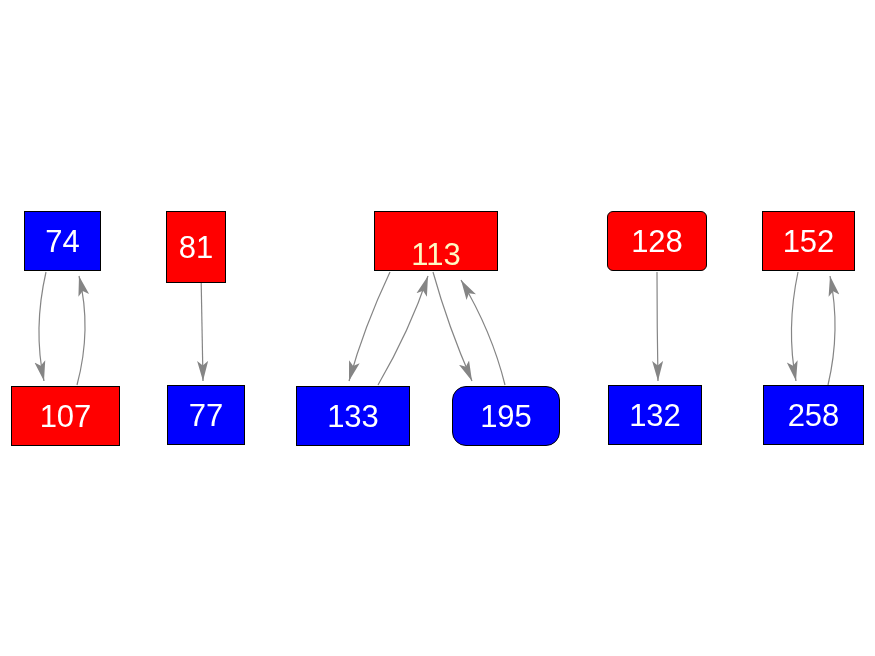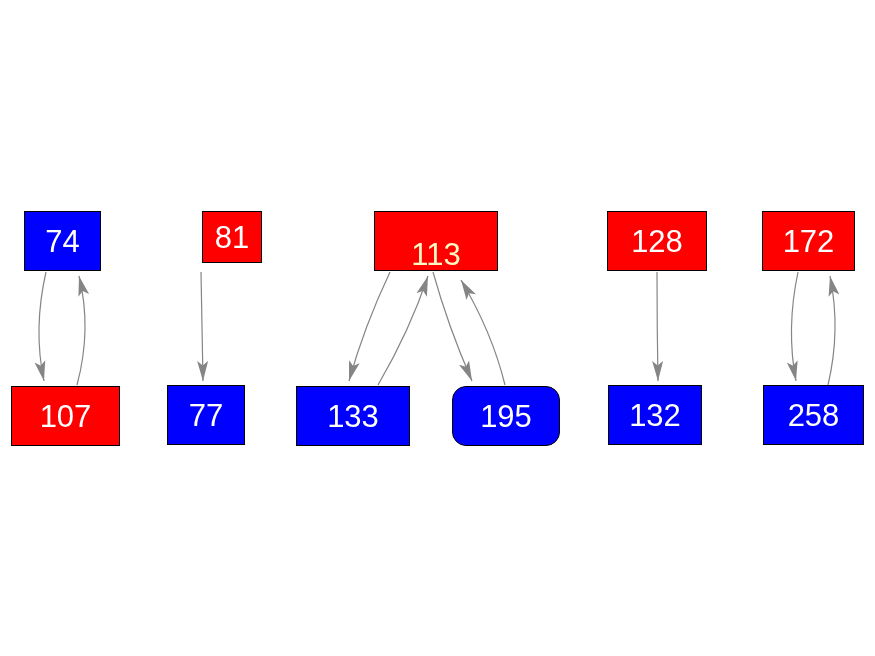--- a/index.html
+++ b/index.html
@@ -54,31 +54,31 @@
         <path d="M505,385 Q492,332 461,280" fill="none" stroke="#858585" stroke-width="1.2" marker-end="url(#arrowhead)"></path>
         <path d="M657,272 Q657,327 658,381" fill="none" stroke="#858585" stroke-width="1.2" marker-end="url(#arrowhead)"></path>
         <path d="M798,272 Q786,329 796,381" fill="none" stroke="#858585" stroke-width="1.2" marker-end="url(#arrowhead)"></path>
         <path d="M828,385 Q841,330 830,276" fill="none" stroke="#858585" stroke-width="1.2" marker-end="url(#arrowhead)"></path>
       </g>
   </svg>
   <div id="nodes">
       <div class="node" style="left: 24px; top: 211px; width: 77px; height: 60px; background: rgb(0, 0, 255); border-color: rgb(0, 0, 0); color: rgb(255, 255, 255);">
         <span>74</span>
       </div>
-      <div class="node" style="left: 166px; top: 211px; width: 60px; height: 52px; background: rgb(255, 0, 0); border-color: rgb(0, 0, 0); color: rgb(255, 255, 255); margin-left: 36px;">
+      <div class="node" style="left: 166px; top: 211px; width: 60px; height: 72px; background: rgb(255, 0, 0); border-color: rgb(0, 0, 0); color: rgb(255, 255, 255);">
         <span>81</span>
       </div>
       <div class="node" style="left: 374px; top: 211px; width: 124px; height: 60px; background: rgb(255, 0, 0); border-color: rgb(0, 0, 0); color: #fef9c3; align-items: flex-end;">
         <span>113</span>
       </div>
-      <div class="node" style="left: 607px; top: 211px; width: 100px; height: 60px; background: rgb(255, 0, 0); border-color: rgb(0, 0, 0); color: rgb(255, 255, 255);">
+      <div class="node" style="left: 607px; top: 211px; width: 100px; height: 60px; background: rgb(255, 0, 0); border-color: rgb(0, 0, 0); color: rgb(255, 255, 255); border-radius: 6px;">
         <span>128</span>
       </div>
       <div class="node" style="left: 762px; top: 211px; width: 93px; height: 60px; background: rgb(255, 0, 0); border-color: rgb(0, 0, 0); color: rgb(255, 255, 255);">
-        <span>172</span>
+        <span>152</span>
       </div>
       <div class="node" style="left: 11px; top: 386px; width: 109px; height: 60px; background: rgb(255, 0, 0); border-color: rgb(0, 0, 0); color: rgb(255, 255, 255);">
         <span>107</span>
       </div>
       <div class="node" style="left: 167px; top: 385px; width: 78px; height: 60px; background: rgb(0, 0, 255); border-color: rgb(0, 0, 0); color: rgb(255, 255, 255);">
         <span>77</span>
       </div>
       <div class="node" style="left: 296px; top: 386px; width: 114px; height: 60px; background: rgb(0, 0, 255); border-color: rgb(0, 0, 0); color: rgb(255, 255, 255);">
         <span>133</span>
       </div>

